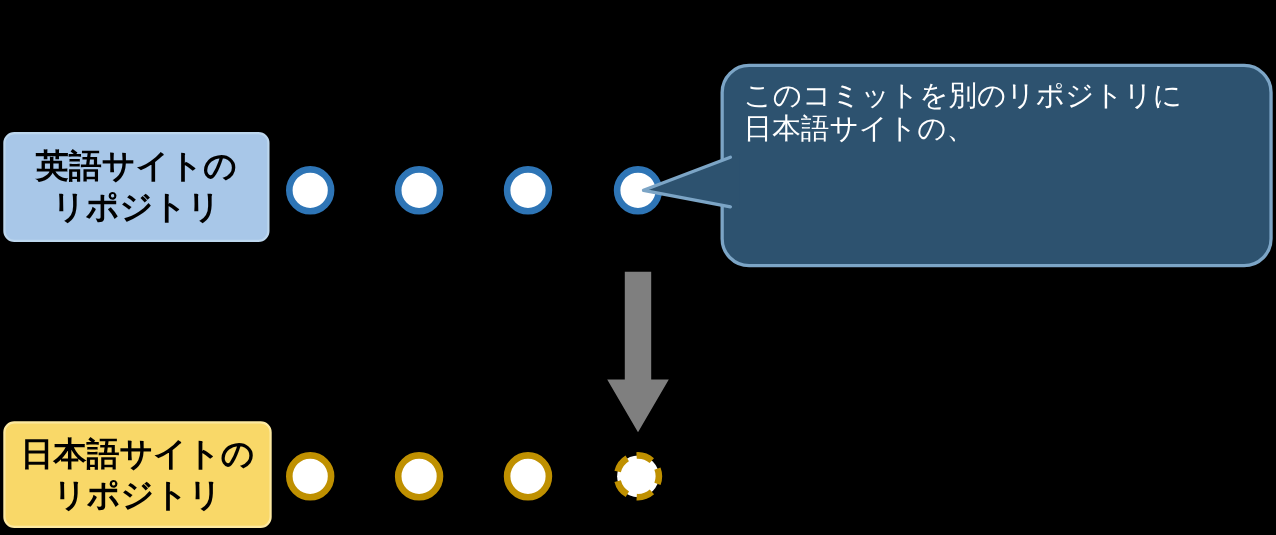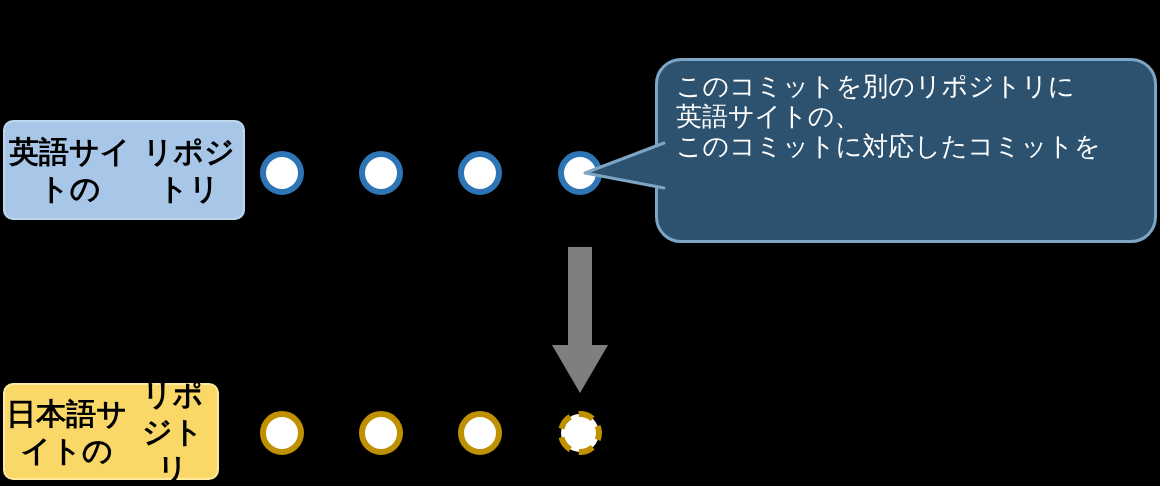--- a/index.html
+++ b/index.html
@@ -19,39 +19,39 @@
   .layer {
     position: absolute;
     left: 0; top: 0;
   }
   
   .repo-box {
     position: absolute;
     box-sizing: border-box;
     border-radius: 10px;
     display: flex;
-    flex-direction: row;
+    flex-direction: column;
     justify-content: center;
     align-items: center;
     text-align: center;
     font-weight: bold;
     font-size: 30px;
     line-height: 37px;
     color: var(--label-text, #000);
     z-index: 2;
   }
   #en-repo-box {
     left: 3px; top: 120px;
     width: 242px; height: 100px;
     background: var(--en-box-fill, #A8C7E8);
     border: 2px solid var(--en-box-border, #BDD7EE);
   }
   #jp-repo-box {
     left: 3px; top: 383px;
-    width: 216px; height: 97px;
+    width: 244px; height: 97px;
     background: var(--jp-box-fill, #F9D868);
     border: 2px solid var(--jp-box-border, #FDE9A0);
   }
   
   #callout {
     position: absolute;
     left: 655px; top: 58px;
     width: 502px; height: 185px;
     box-sizing: border-box;
     background: var(--callout-fill, #2D526F);
@@ -120,22 +120,21 @@
     <div>リポジトリ</div>
   </div>
 
   <div class="repo-box" id="jp-repo-box">
     <div>日本語サイトの</div>
     <div>リポジトリ</div>
   </div>
 
   <div id="callout">
     <div>このコミットを別のリポジトリに</div>
-    <div>英語サイトの、</div>
-    <div>このコミットに対応したコミットを</div>
+    <div>日本語サイトの、</div>
   </div>
 
   <svg id="callout-tail" width="140" height="90" viewBox="560 120 140 90">
     <polygon class="tail-fill" points="585,173 672,140 672,190"></polygon>
     <path class="tail-edge" d="M664,143 L585,173 L664,188"></path>
   </svg>
 
 </div>
 
 </body></html>

